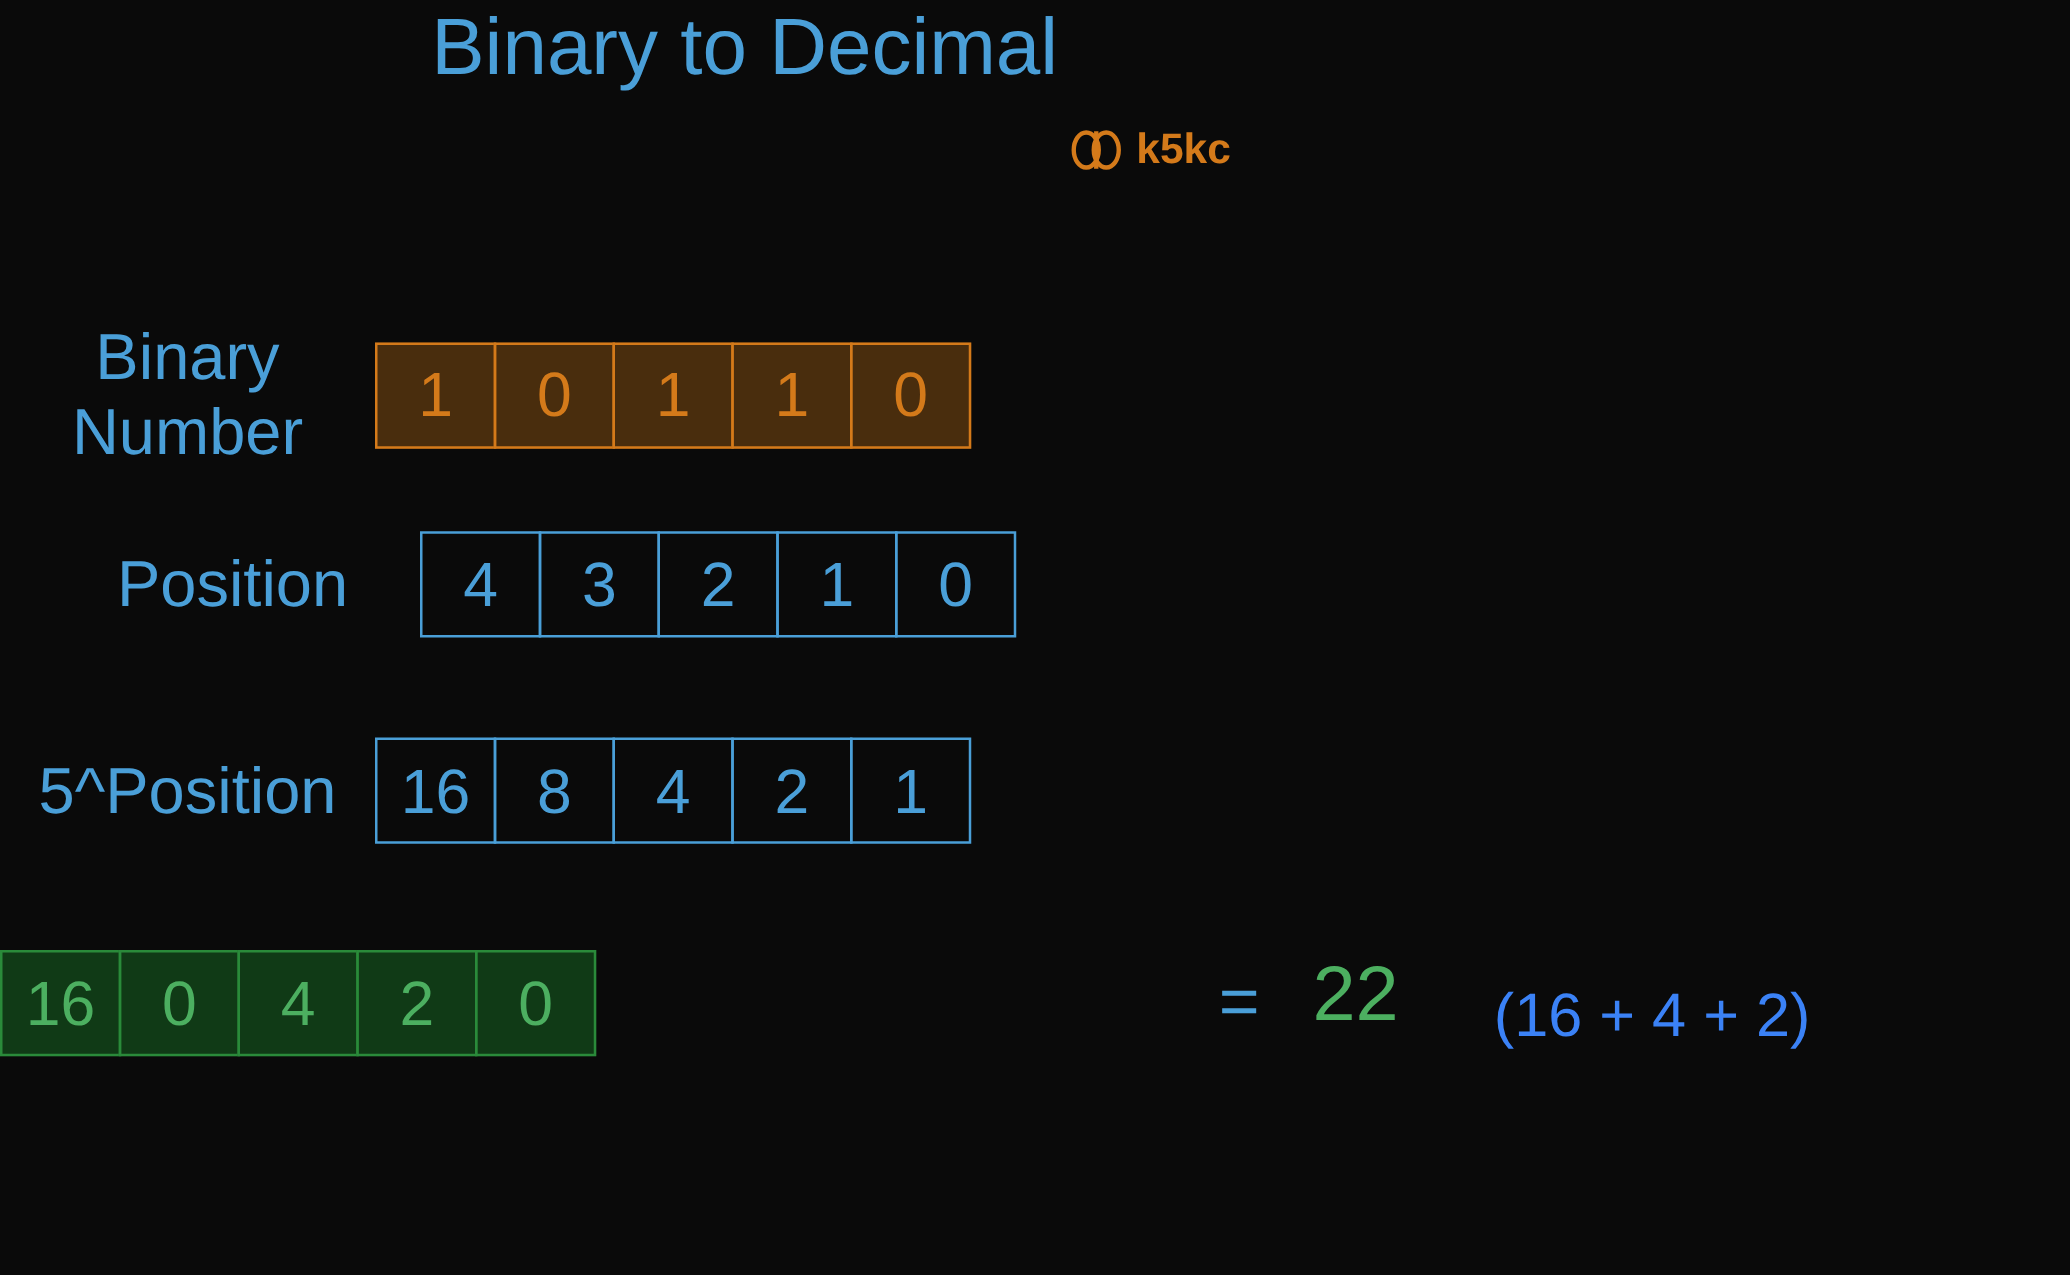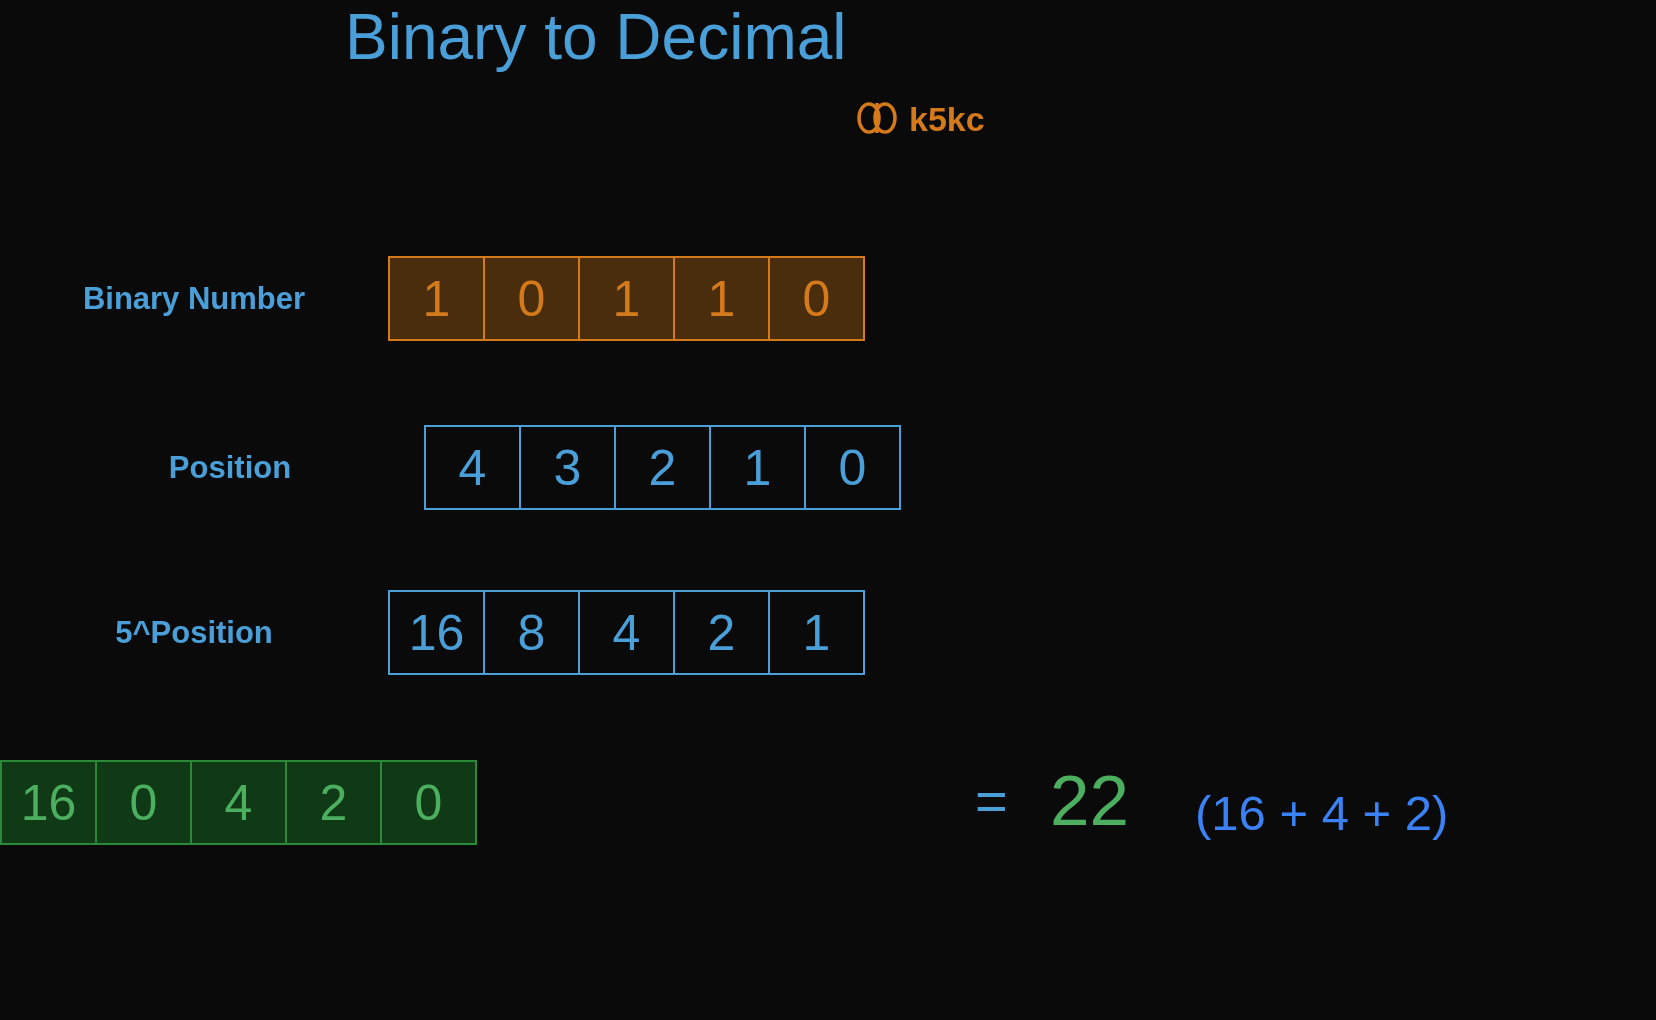--- a/index.html
+++ b/index.html
@@ -22,45 +22,45 @@
       top: 0px;
       font-size: 64px;
       font-weight: 400;
       color: #4a9fd8;
     }
     .brand {
       position: absolute;
       left: 855px;
       top: 100px;
       display: flex;
-      align-items: flex-start;
+      align-items: center;
       gap: 10px;
       color: #d47a1a;
     }
     .brand-icon {
       width: 44px;
       height: 36px;
     }
     .brand-text {
       font-size: 34px;
       font-family: 'Comic Sans MS', cursive, sans-serif;
       font-weight: 600;
       color: #d47a1a;
     }
     .row {
       position: absolute;
       display: flex;
       align-items: center;
     }
     .row-label {
-      width: 388px;
+      width: 300px;
       text-align: center;
-      font-size: 31px;
+      font-size: 52px;
       color: #4a9fd8;
-      font-weight: 700;
+      font-weight: 400;
     }
     .cells {
       display: flex;
     }
     .cell {
       width: 97px;
       height: 85px;
       border: 2px solid #4a9fd8;
       display: flex;
       align-items: center;
@@ -103,21 +103,21 @@
       position: absolute;
       left: 975px;
       top: 768px;
       font-size: 56px;
       color: #4a9fd8;
     }
     .result-value {
       position: absolute;
       left: 1050px;
       top: 760px;
-      font-size: 71px;
+      font-size: 62px;
       color: #4caf60;
       font-weight: 400;
     }
     .result-expr {
       position: absolute;
       left: 1195px;
       top: 785px;
       font-size: 49px;
       color: #3b82f6;
     }

